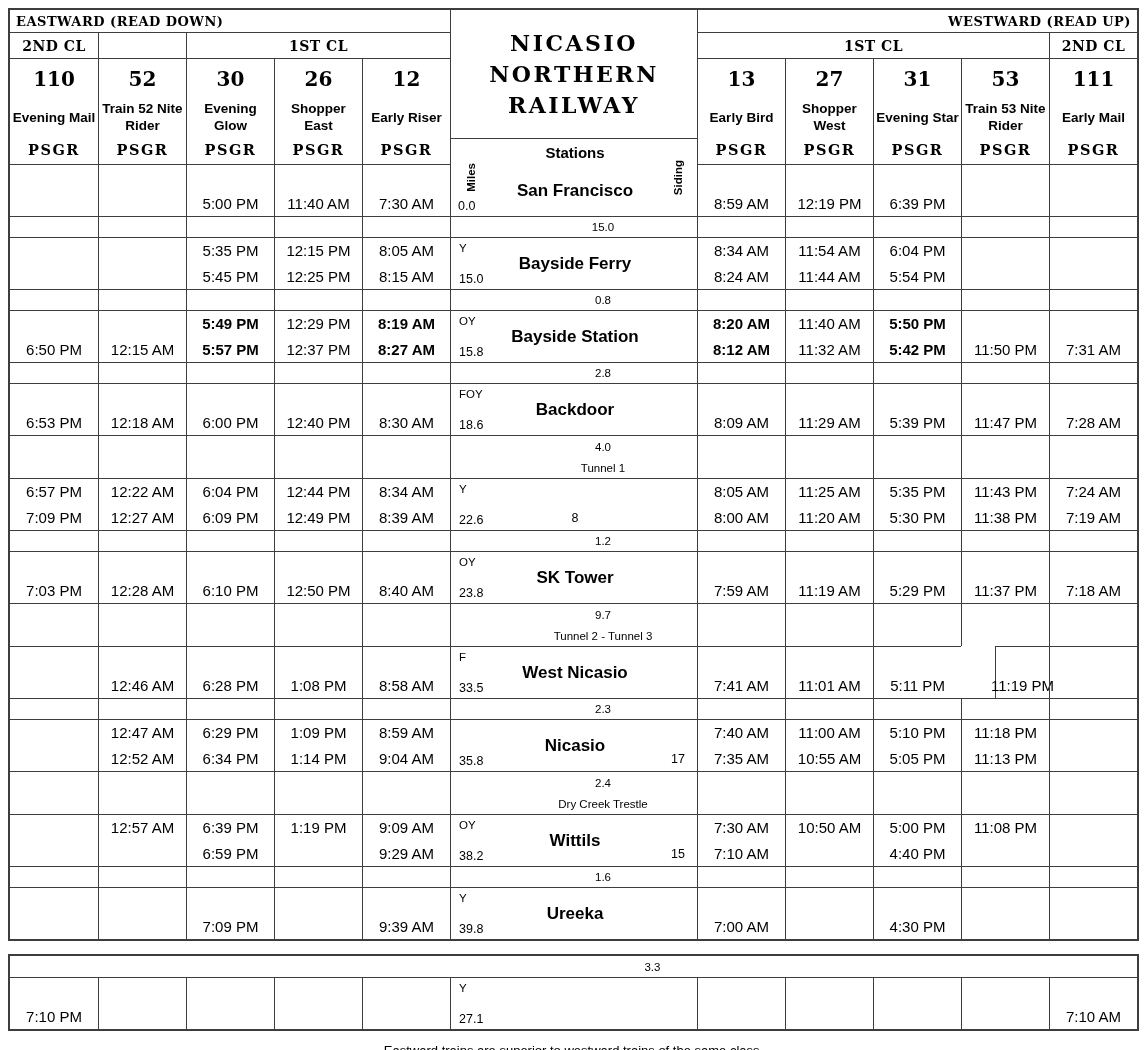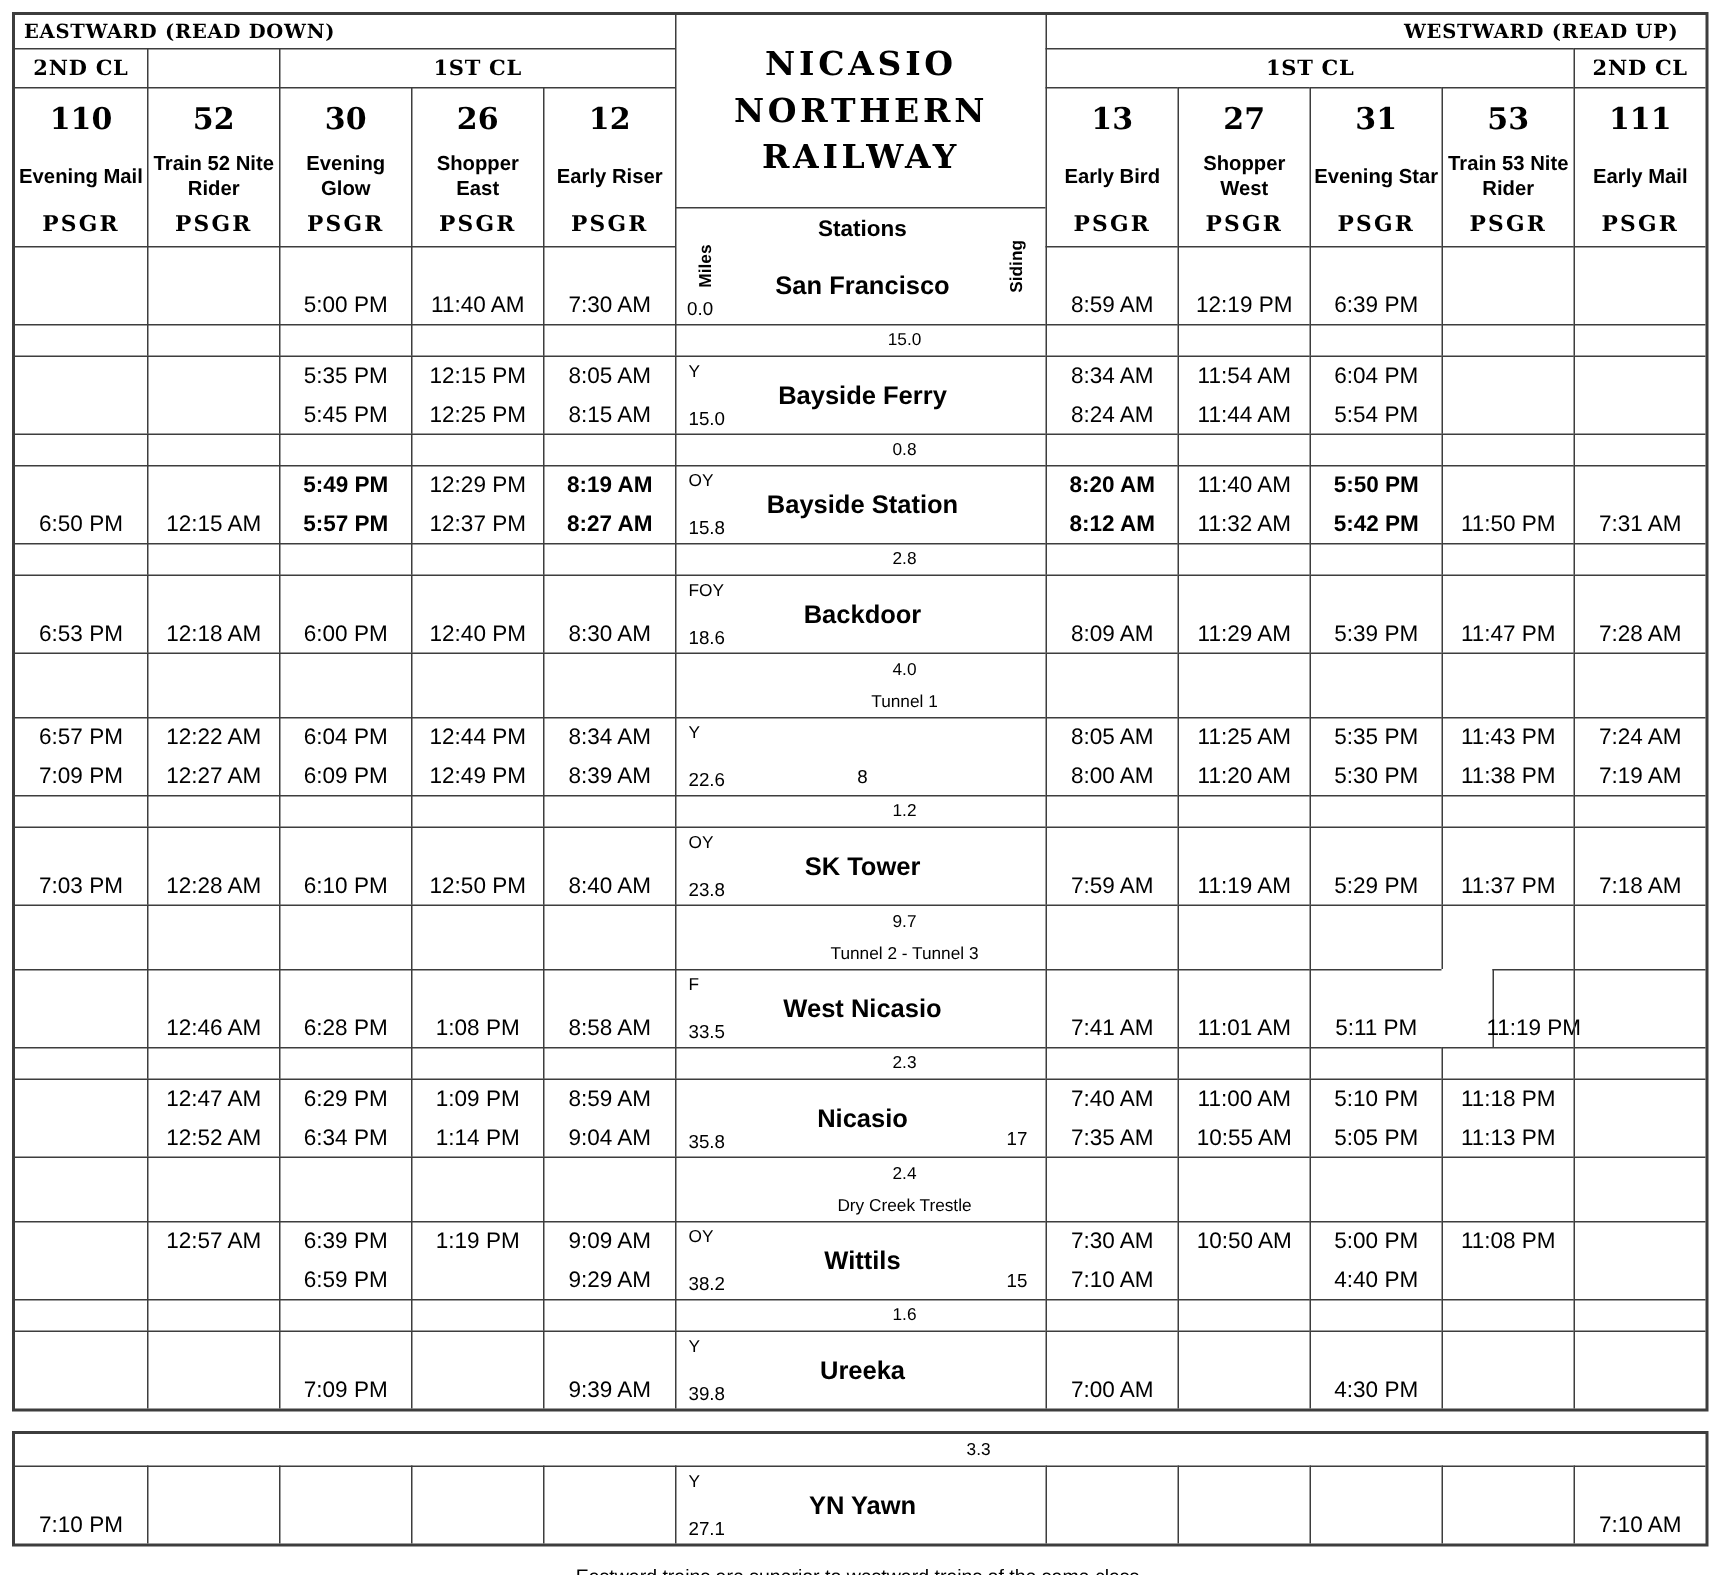--- a/index.html
+++ b/index.html
@@ -30,21 +30,21 @@
   
   .strip{
     font-family:"DejaVu Serif", serif;
     font-weight:bold;
     font-size:13px;
     letter-spacing:.5px;
     display:flex;
     align-items:center;
   }
   .strip-e{ justify-content:flex-start; padding-left:6px; }
-  .strip-w{ justify-content:flex-end; padding-right:18px; }
+  .strip-w{ justify-content:flex-end; padding-right:6px; }
 
   
   .clabel{
     font-family:"DejaVu Serif", serif;
     font-weight:bold;
     font-size:14px;
     letter-spacing:.5px;
     display:flex;
     align-items:center;
     justify-content:center;
@@ -852,21 +852,20 @@
       </div>
       <div class="tcell bl bt" style="grid-area: 2 / 5 / span 1 / span 1;">
         <div class="tl"></div>
         <div class="tl"></div>
       </div>
       <div class="scell bl bt" style="grid-area: 2 / 6 / span 1 / span 1;">
         <div class="sc-l">
           <span class="sc-code">Y</span>
           <span class="sc-miles">27.1</span>
         </div>
-        <div class="sc-m">YN Yawn</div>
         <div class="sc-r"></div>
       </div>
       <div class="tcell bl bt" style="grid-area: 2 / 7 / span 1 / span 1;">
         <div class="tl"></div>
         <div class="tl"></div>
       </div>
       <div class="tcell bl bt" style="grid-area: 2 / 8 / span 1 / span 1;">
         <div class="tl"></div>
         <div class="tl"></div>
       </div>

